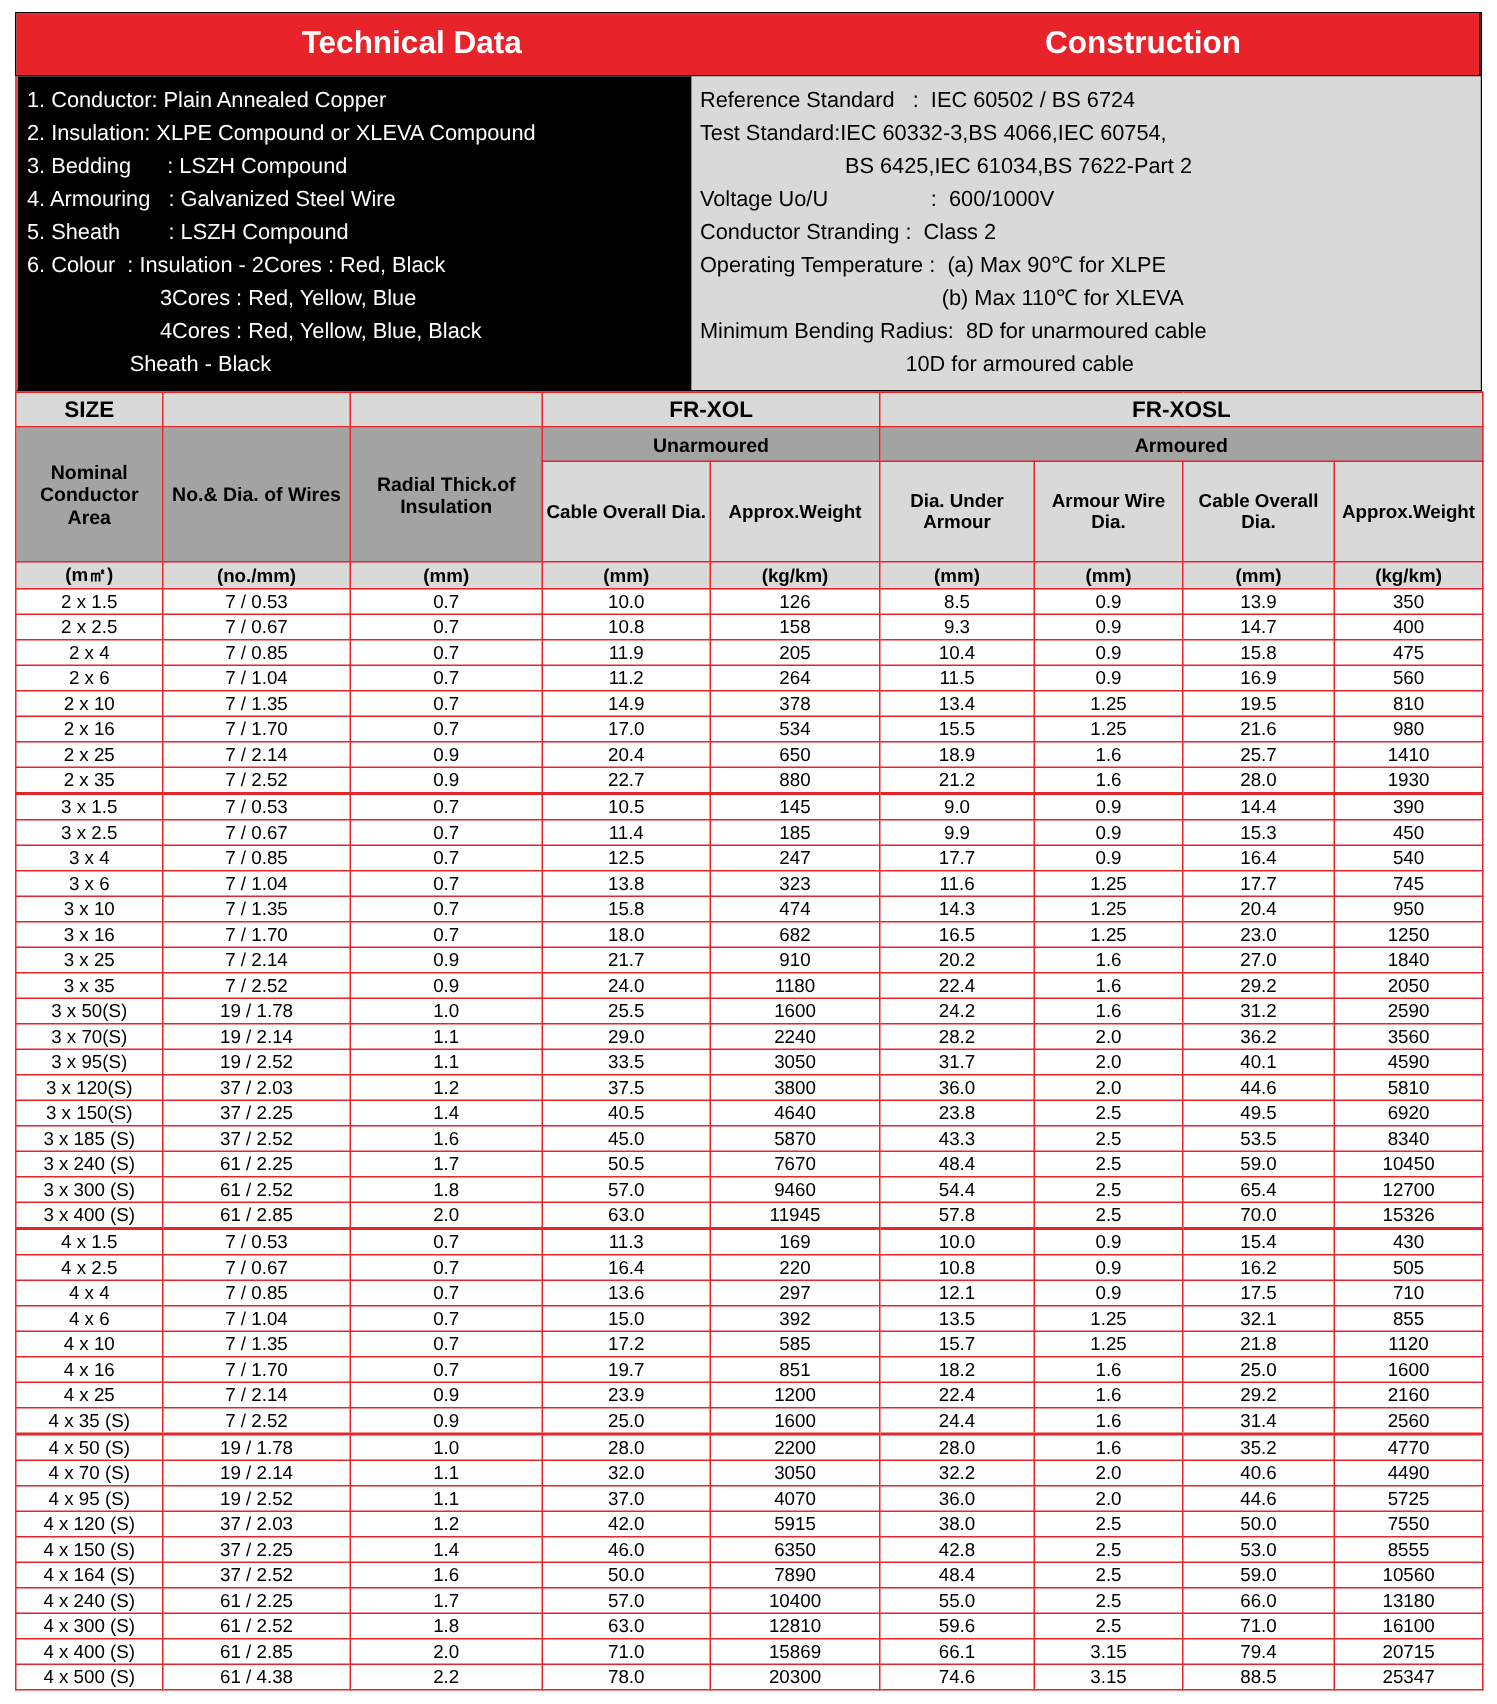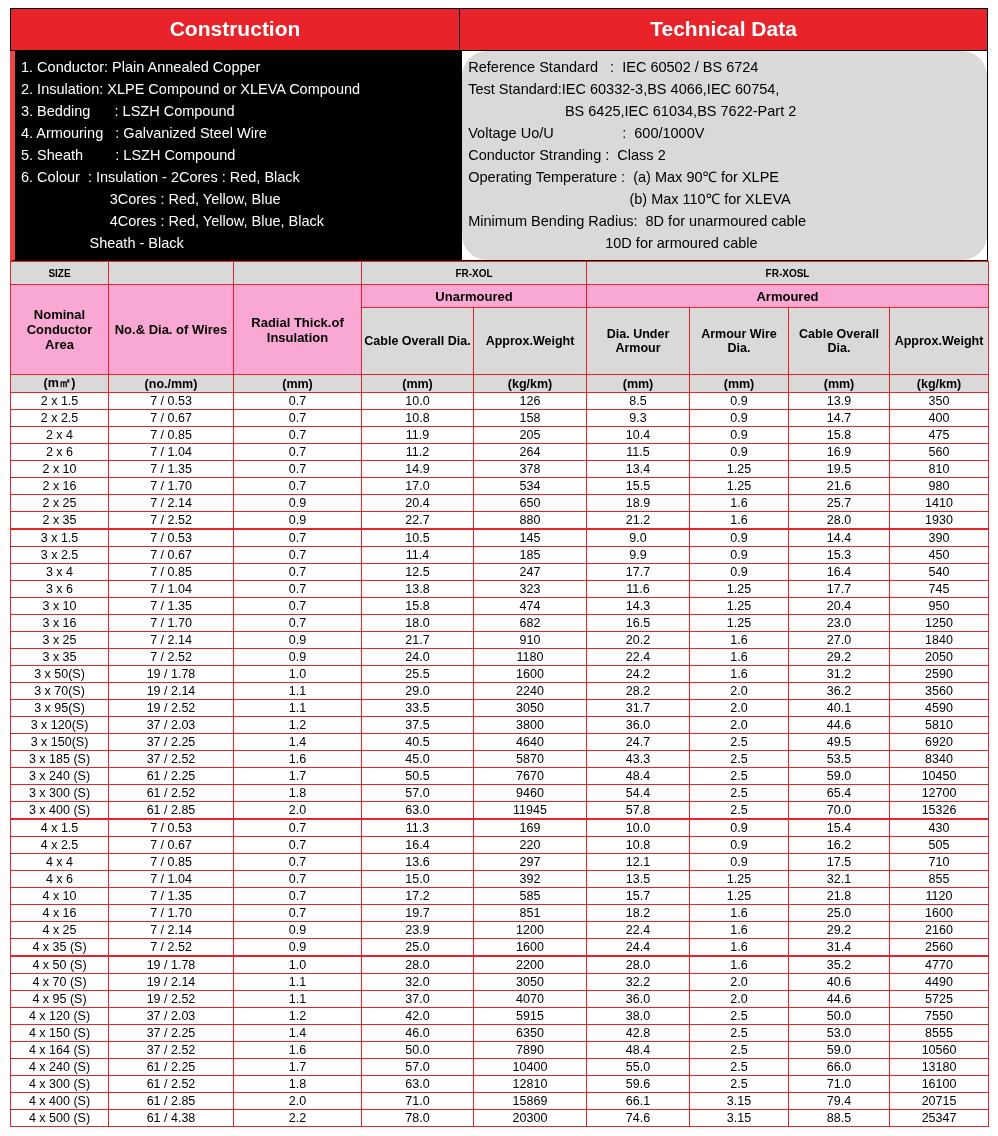--- a/index.html
+++ b/index.html
@@ -37,21 +37,21 @@
     border-right: 1px solid #000;
   }
   .top-head .cell.right {
     width: 528px;
   }
   
   .info-row {
     display: flex;
     width: 978px;
     box-sizing: border-box;
-    border-left: 5px solid #ef4444;
+    border-left: 2px solid #ef4444;
     border-right: 1px solid #000;
     border-bottom: 1px solid #000;
   }
   .panel-left {
     width: 450px;
     background: #000000;
     color: #ffffff;
     font-size: 14.5px;
     line-height: 1.52;
     padding: 5px 6px 6px 6px;
@@ -61,21 +61,20 @@
   }
   .panel-right {
     width: 528px;
     background: #d9d9d9;
     color: #000000;
     font-size: 14.5px;
     line-height: 1.52;
     padding: 5px 6px 6px 6px;
     box-sizing: border-box;
     white-space: pre;
-    border-radius: 25px;
   }
   .panel-line { display: block; }
   
   table.spec {
     border-collapse: collapse;
     width: 978px;
     table-layout: fixed;
     font-size: 12.5px;
   }
   table.spec td, table.spec th {
@@ -92,30 +91,30 @@
   col.c2 { width: 128px; }
   col.c3 { width: 112px; }
   col.c4 { width: 113px; }
   col.c5 { width: 103px; }
   col.c6 { width: 99px; }
   col.c7 { width: 101px; }
   col.c8 { width: 99px; }
 
   tr.head1 th {
     font-weight: bold;
-    font-size: 10px;
+    font-size: 15px;
     height: 22px;
     background: #d9d9d9;
   }
   tr.head1 th.blankcell { background: #d9d9d9; }
   tr.head2 th {
     font-weight: bold;
     font-size: 13px;
     height: 22px;
-    background: #f9a8d4;
+    background: #a3a3a3;
   }
   tr.head3 th {
     font-weight: bold;
     font-size: 12.5px;
     line-height: 1.18;
     height: 62px;
     background: #d9d9d9;
     padding: 2px 1px;
   }
   tr.units td {
@@ -132,22 +131,22 @@
   tr.data.groupend td { border-bottom: 2px solid #e8232a; }
   
   table.spec { border: 1px solid #e8232a; }
 </style>
 </head>
 <body>
 
 <div class="sheet">
 
   <div class="top-head">
+    <div class="cell right">Technical Data</div>
     <div class="cell left">Construction</div>
-    <div class="cell right">Technical Data</div>
   </div>
 
   <div class="info-row">
     <div class="panel-left" id="construction-panel"><span class="panel-line">1. Conductor: Plain Annealed Copper</span><span class="panel-line">2. Insulation: XLPE Compound or XLEVA Compound</span><span class="panel-line">3. Bedding      : LSZH Compound</span><span class="panel-line">4. Armouring   : Galvanized Steel Wire</span><span class="panel-line">5. Sheath        : LSZH Compound</span><span class="panel-line">6. Colour  : Insulation - 2Cores : Red, Black</span><span class="panel-line">                      3Cores : Red, Yellow, Blue</span><span class="panel-line">                      4Cores : Red, Yellow, Blue, Black</span><span class="panel-line">                 Sheath - Black</span></div>
     <div class="panel-right" id="technical-panel"><span class="panel-line">Reference Standard   :  IEC 60502 / BS 6724</span><span class="panel-line">Test Standard:IEC 60332-3,BS 4066,IEC 60754,</span><span class="panel-line">                        BS 6425,IEC 61034,BS 7622-Part 2</span><span class="panel-line">Voltage Uo/U                 :  600/1000V</span><span class="panel-line">Conductor Stranding :  Class 2</span><span class="panel-line">Operating Temperature :  (a) Max 90℃ for XLPE</span><span class="panel-line">                                        (b) Max 110℃ for XLEVA</span><span class="panel-line">Minimum Bending Radius:  8D for unarmoured cable</span><span class="panel-line">                                  10D for armoured cable</span></div>
   </div>
 
   <table class="spec">
     <colgroup>
       <col class="c0">
@@ -415,21 +414,21 @@
           <td>2.0</td>
           <td>44.6</td>
           <td>5810</td>
         </tr>
         <tr class="data">
           <td>3 x 150(S)</td>
           <td>37 / 2.25</td>
           <td>1.4</td>
           <td>40.5</td>
           <td>4640</td>
-          <td>24.7</td>
+          <td>23.8</td>
           <td>2.5</td>
           <td>49.5</td>
           <td>6920</td>
         </tr>
         <tr class="data">
           <td>3 x 185 (S)</td>
           <td>37 / 2.52</td>
           <td>1.6</td>
           <td>45.0</td>
           <td>5870</td>

